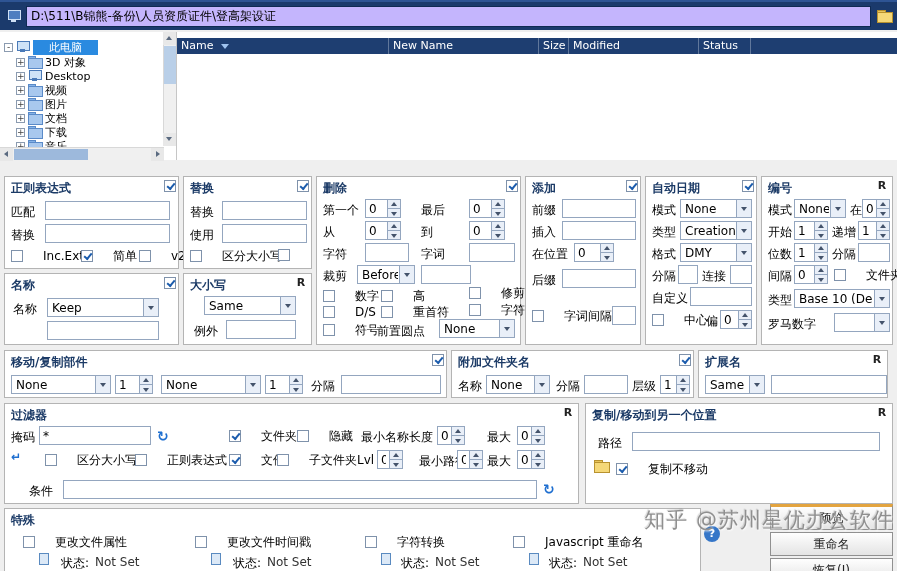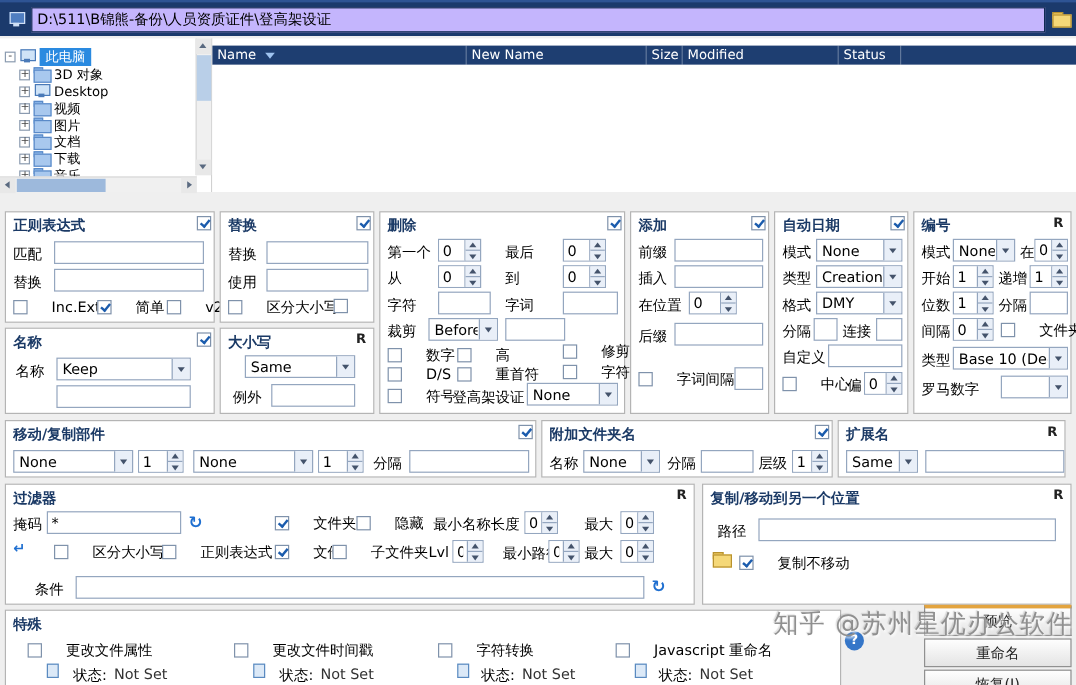--- a/index.html
+++ b/index.html
@@ -17,21 +17,21 @@
 
 #tree{position:absolute;left:0;top:32px;width:177px;height:128px;background:#fff;border-right:1px solid #c6c6c6;}
 .trow{position:absolute;height:14px;display:flex;align-items:center;font-size:11px;white-space:nowrap;}
 .exp{width:9px;height:9px;border:1px solid #8b9bb0;line-height:7px;font-size:9px;text-align:center;background:#fff;color:#444;flex:none;margin-right:3px;}
 .ic-pc{position:relative;width:14px;height:12px;flex:none;margin-right:3px;}
 .ic-pc::before{content:"";position:absolute;left:1px;top:0;width:11px;height:8px;border:1px solid #4a7ab8;background:#cfe3f7;}
 .ic-pc::after{content:"";position:absolute;left:4px;top:8px;width:5px;height:3px;background:#4a7ab8;}
 .ic-fold{position:relative;width:14px;height:12px;flex:none;margin-right:3px;}
 .ic-fold::before{content:"";position:absolute;left:0;top:0;width:6px;height:3px;background:#86b3e8;border:1px solid #5a8ac8;}
 .ic-fold::after{content:"";position:absolute;left:0;top:2px;width:13px;height:9px;background:#a8c8ee;border:1px solid #5a8ac8;}
-.tsel{background:#2a8ae0;color:#fff;padding:0 5px;}
+.tsel{background:#2a8ae0;color:#fff;padding:0 16px;}
 .vsb{position:absolute;right:0;top:0;width:13px;height:114px;background:#f0f0f0;border-left:1px solid #d8d8d8;}
 .hsb{position:absolute;left:0;bottom:0;width:164px;height:13px;background:#f0f0f0;border-top:1px solid #d8d8d8;}
 .sarr{position:absolute;width:13px;height:13px;background:#e8e8e8;}
 .sarr::after{content:"";position:absolute;}
 .sarr.u::after{left:3px;top:4px;border-left:3px solid transparent;border-right:3px solid transparent;border-bottom:4px solid #5a6a80;}
 .sarr.d::after{left:3px;top:4px;border-left:3px solid transparent;border-right:3px solid transparent;border-top:4px solid #5a6a80;}
 .sarr.l::after{left:4px;top:3px;border-top:3px solid transparent;border-bottom:3px solid transparent;border-right:4px solid #5a6a80;}
 .sarr.r::after{left:5px;top:3px;border-top:3px solid transparent;border-bottom:3px solid transparent;border-left:4px solid #5a6a80;}
 .vthumb{position:absolute;right:0;top:14px;width:12px;height:38px;background:#b9cfe8;}
 .hthumb{position:absolute;left:14px;top:1px;width:74px;height:11px;background:#9db9dc;}
@@ -249,21 +249,21 @@
       <span>重首符</span>
     </span>
   <span class="cbl" style="left:152px;top:126px;">
       <span class="cb"></span>
       <span>字符</span>
     </span>
   <span class="cbl" style="left:6px;top:146px;">
       <span class="cb"></span>
       <span>符号</span>
     </span>
-  <span class="lbl" style="left:60px;top:146px;">登高架设证</span>
+  <span class="lbl" style="left:60px;top:146px;">前置圆点</span>
   <div class="combo" style="left:122px;top:142px;width:76px;">
       <span class="ct">None</span>
       <span class="cbtn"></span>
     </div>
 </div>
 
 <div class="grp" style="left:525px;top:176px;width:116px;height:169px;">
   <span class="grp-title">添加</span>
   <span class="cb checked grp-cb" style="right:20px;"></span>
   <span class="grp-r" style="right:3px;">R</span>

